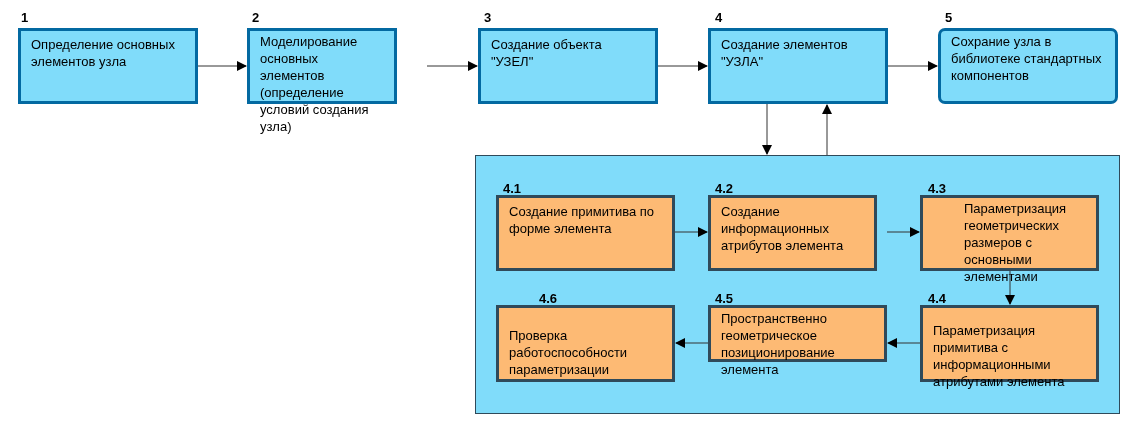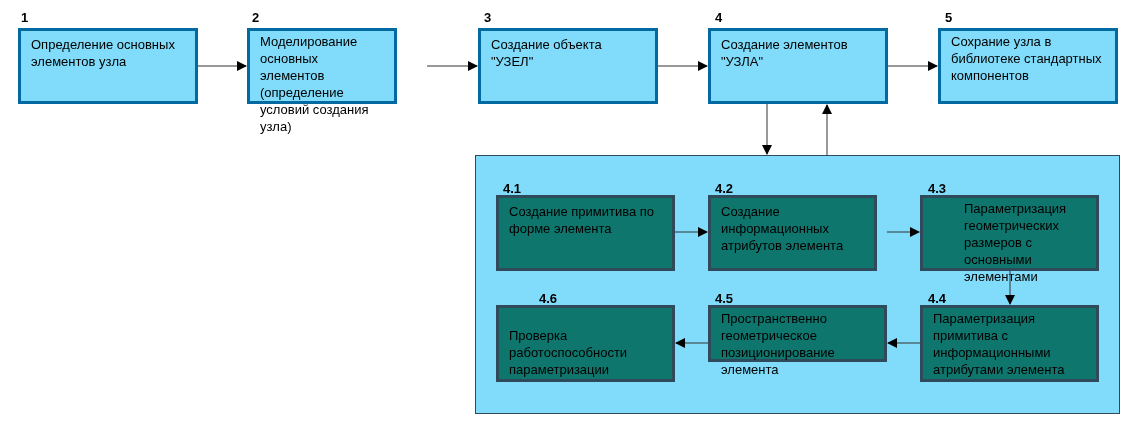--- a/index.html
+++ b/index.html
@@ -2,21 +2,21 @@
 <html><head>
 <meta charset="utf-8">
 <style>
   html, body { margin:0; padding:0; background:#ffffff; }
   body { width:1137px; height:432px; position:relative; overflow:hidden;
          font-family:"Liberation Sans", sans-serif; color:#000; }
   .num { position:absolute; font-size:13px; font-weight:bold; line-height:14px; }
   .box { position:absolute; box-sizing:border-box; border:3px solid #0369a1;
          font-size:13px; line-height:17px; padding:5px 8px 0 10px; }
   .blue { background:#80dcfa; }
-  .white { background:#0f766e; border-color:#2f4a5a; }
+  .white { background:#fdba74; border-color:#2f4a5a; }
   .container { position:absolute; left:475px; top:155px; width:645px; height:259px;
                background:#80dcfa; border:1px solid #2f4a5a; box-sizing:border-box; }
   svg.arrows { position:absolute; left:0; top:0; width:1137px; height:432px; pointer-events:none; }
 </style>
 </head>
 <body>
 
 <div class="num" style="left:21px;top:11px;">1</div>
 <div class="box blue" style="left:18px;top:28px;width:180px;height:76px;">
   <span>Определение основных элементов узла</span>
@@ -31,21 +31,21 @@
 <div class="box blue" style="left:478px;top:28px;width:180px;height:76px;">
   <span style="white-space:pre-line;">Создание  объекта "УЗЕЛ"</span>
 </div>
 
 <div class="num" style="left:715px;top:11px;">4</div>
 <div class="box blue" style="left:708px;top:28px;width:180px;height:76px;">
   <span>Создание  элементов "УЗЛА"</span>
 </div>
 
 <div class="num" style="left:945px;top:11px;">5</div>
-<div class="box blue" style="left:938px;top:28px;width:180px;height:76px;padding-top:2px;">
+<div class="box blue" style="left:938px;top:28px;width:180px;height:76px;padding-top:2px;border-radius:7px;">
   <span>Сохрание узла в библиотеке стандартных компонентов</span>
 </div>
 
 <div class="container"></div>
 
 <div class="num" style="left:503px;top:182px;">4.1</div>
 <div class="box white" style="left:496px;top:195px;width:179px;height:76px;">
   <span>Создание примитива по форме элемента</span>
 </div>
 
@@ -63,21 +63,21 @@
 <div class="box white" style="left:496px;top:305px;width:179px;height:77px;padding-top:19px;">
   <span>Проверка работоспособности параметризации</span>
 </div>
 
 <div class="num" style="left:715px;top:292px;">4.5</div>
 <div class="box white" style="left:708px;top:305px;width:179px;height:57px;padding-top:2px;">
   <span>Пространственно геометрическое позиционирование элемента</span>
 </div>
 
 <div class="num" style="left:928px;top:292px;">4.4</div>
-<div class="box white" style="left:920px;top:305px;width:179px;height:77px;padding-top:2px;">
+<div class="box white" style="left:920px;top:305px;width:179px;height:77px;padding-top:14px;">
   <span>Параметризация примитива с информационными атрибутами элемента</span>
 </div>
 
 <svg class="arrows" viewBox="0 0 1137 432">
   <defs>
     <marker id="ah" markerWidth="10" markerHeight="10" refX="9" refY="5" orient="auto" markerUnits="userSpaceOnUse">
       <path d="M0,0 L10,5 L0,10 Z" fill="#000"></path>
     </marker>
   </defs>
   <g stroke="#333" stroke-width="1" fill="none">

